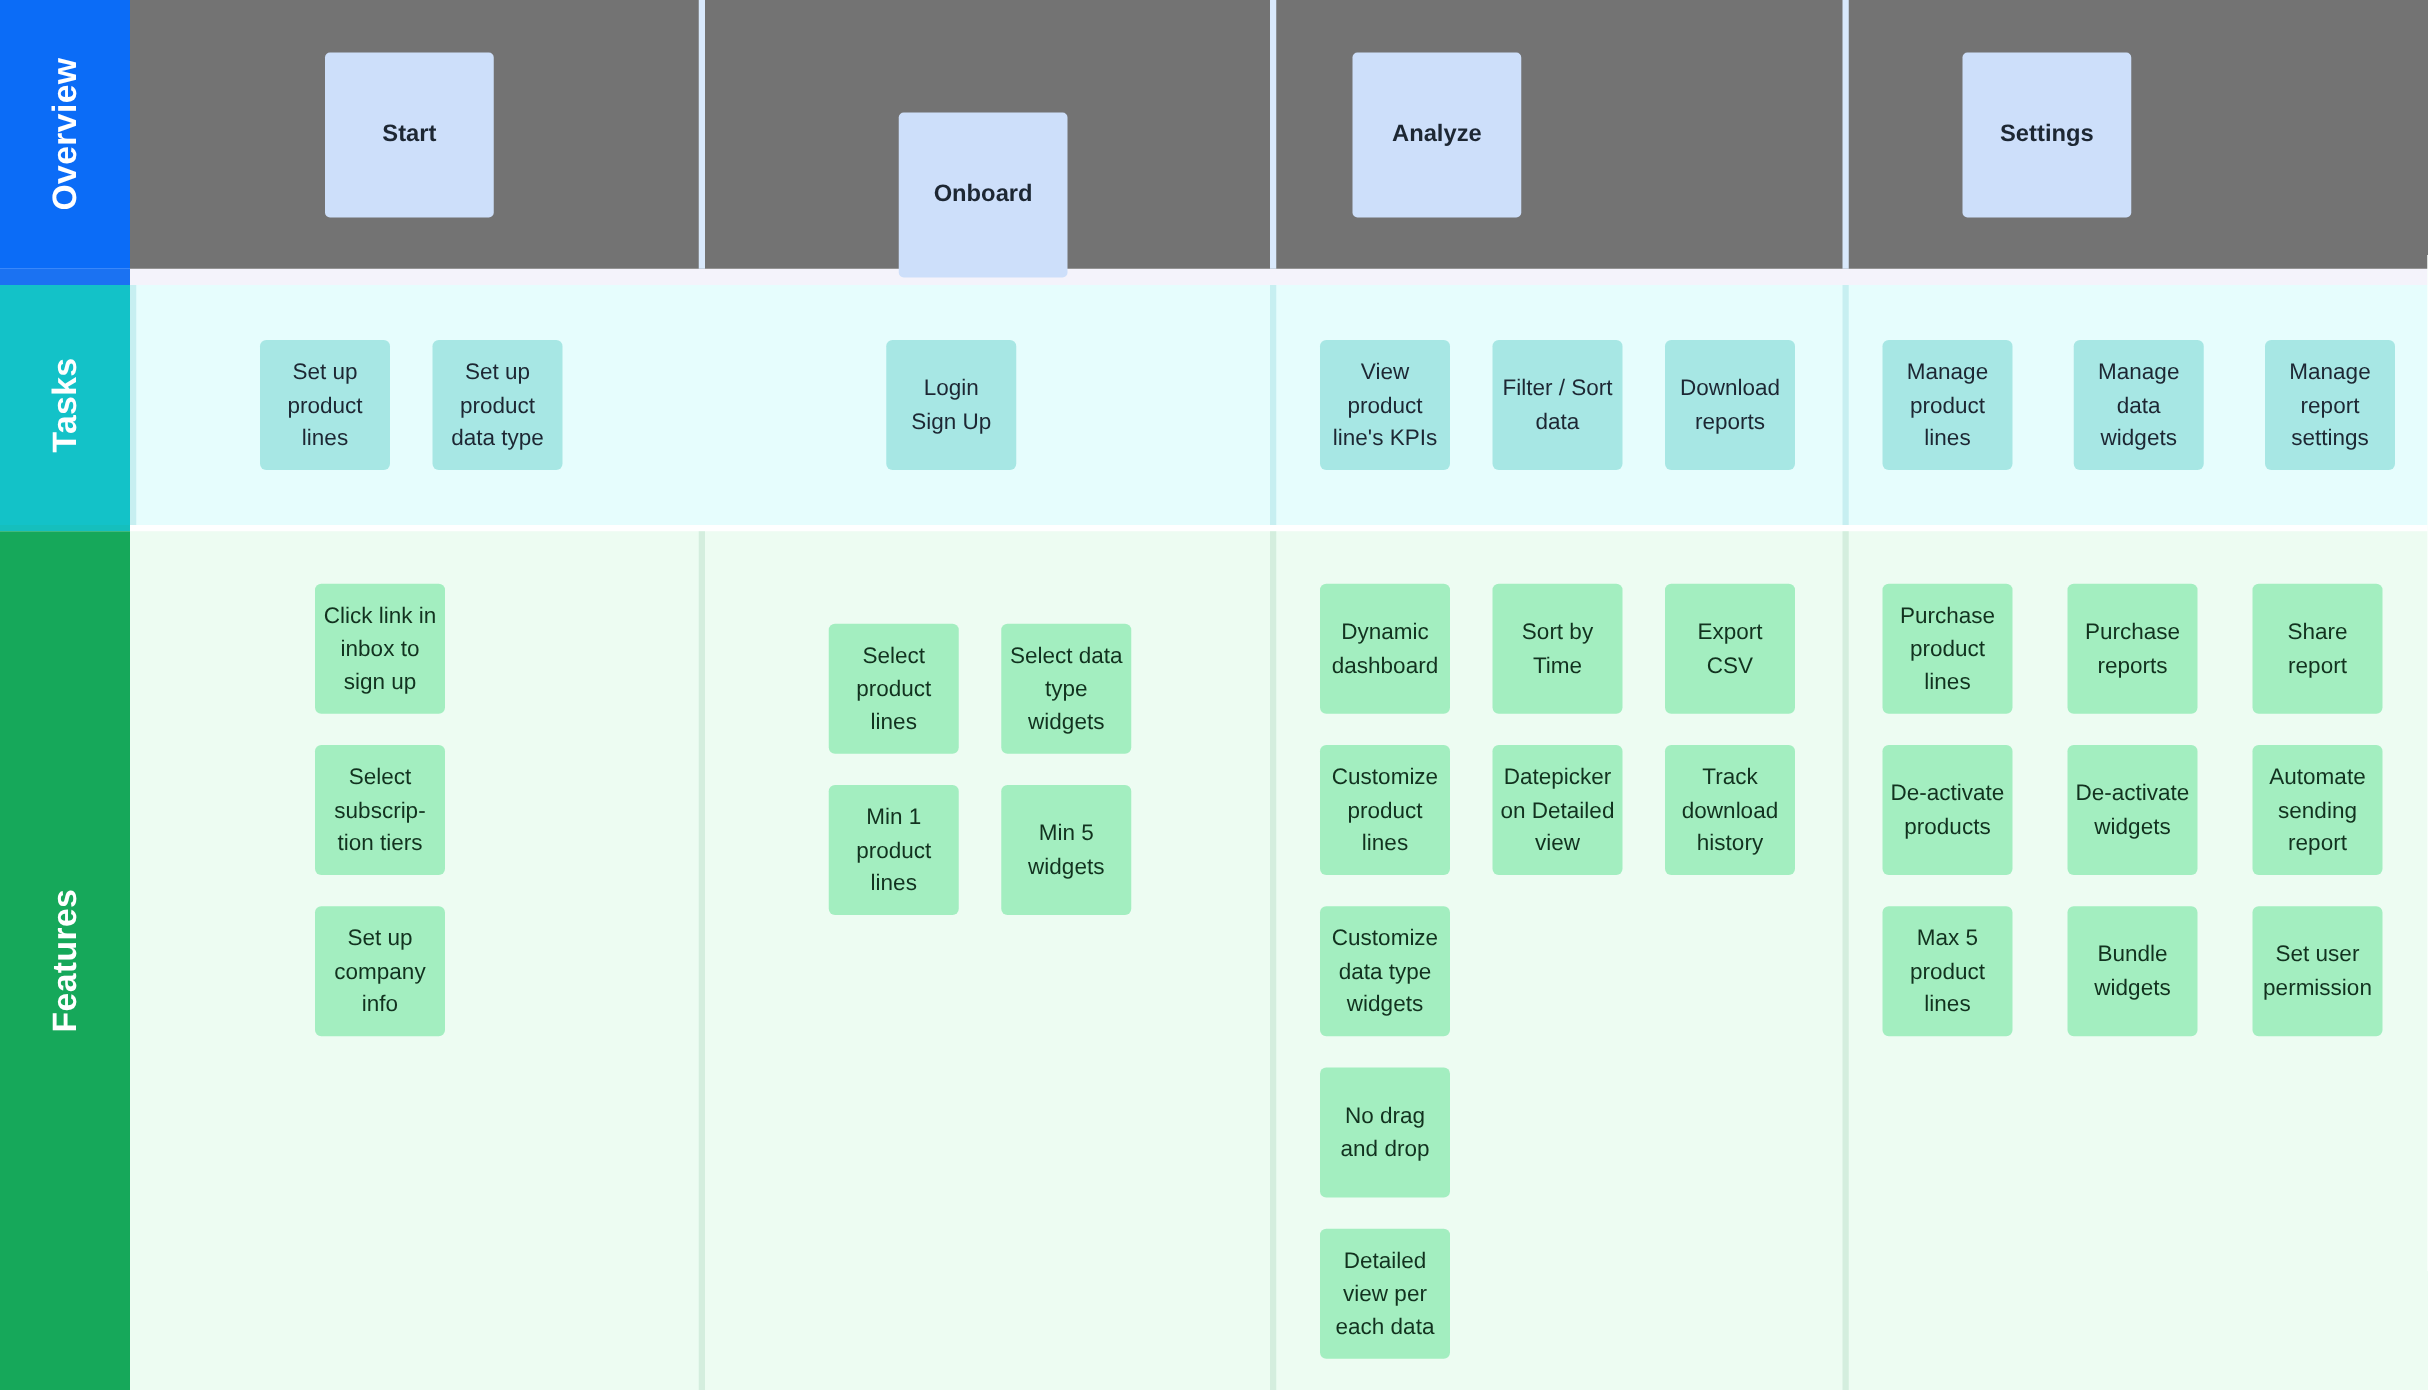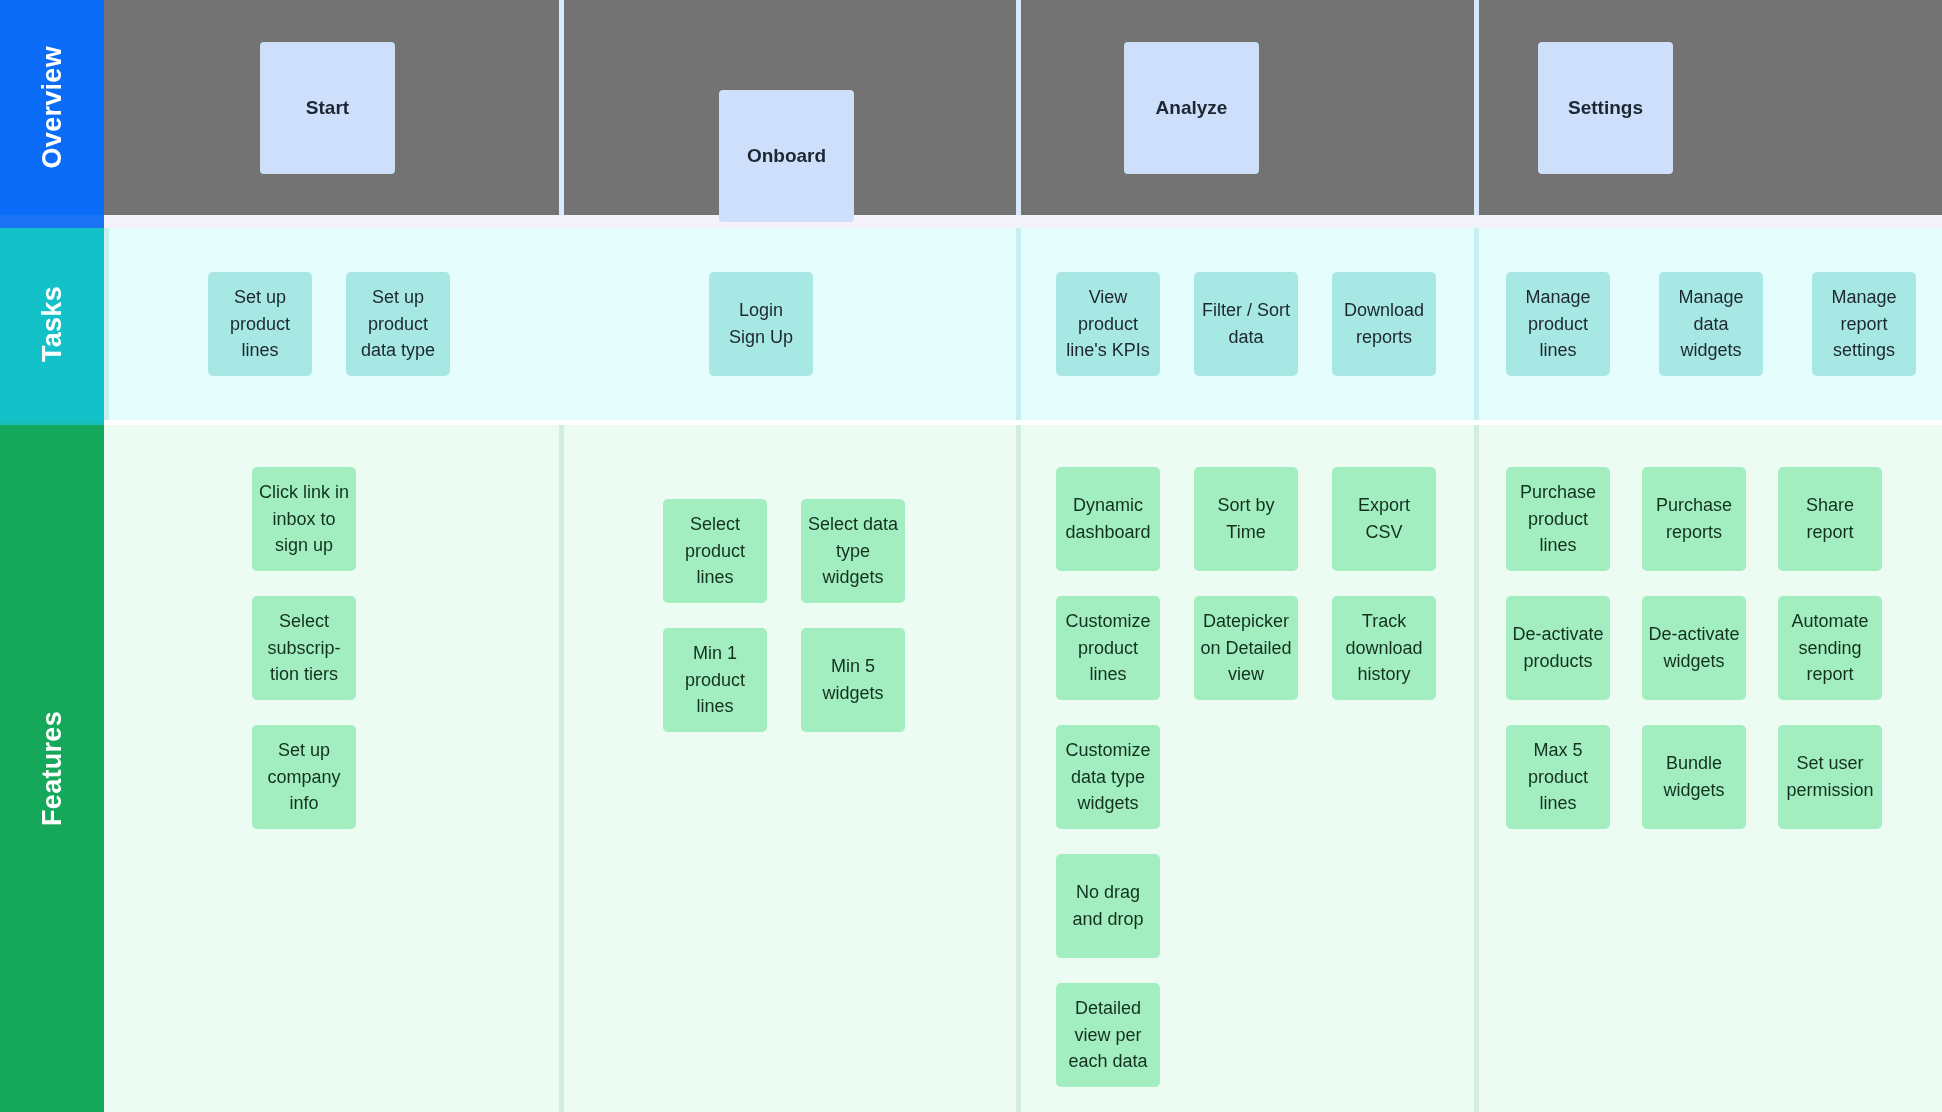--- a/index.html
+++ b/index.html
@@ -94,22 +94,22 @@
   .lane-features .divider { background: #d4eede; }
 
   
   .hdr-wrap {
     display: flex;
     align-items: center;
     height: 215px;
     padding-left: 156px;
   }
   .col-1 .hdr-wrap { padding-left: 160px; margin-top: 48px; }
-  .col-2 .hdr-wrap { padding-left: 108px; }
-  .col-3 .hdr-wrap { padding-left: 64px; align-items: center; }
+  .col-2 .hdr-wrap { padding-left: 66px; }
+  .col-3 .hdr-wrap { padding-left: 96px; align-items: center; }
 
   .card-overview {
     width: 135px;
     height: 132px;
     background: #cddffa;
     border-radius: 4px;
     display: flex;
     align-items: center;
     justify-content: center;
     text-align: center;
@@ -150,21 +150,21 @@
   
   .feat-wrap {
     display: flex;
     align-items: flex-start;
     gap: 33px;
     padding-top: 42px;
     padding-left: 148px;
   }
   .col-1 .feat-wrap { padding-left: 104px; gap: 34px; margin-top: 32px; }
   .col-2 .feat-wrap { padding-left: 40px; gap: 34px; }
-  .col-3 .feat-wrap { padding-left: 32px; gap: 32px; }
+  .col-3 .feat-wrap { padding-left: 32px; gap: 44px; }
 
   .feat-col {
     display: flex;
     flex-direction: column;
     gap: 25px;
   }
   .card-feature {
     width: 104px;
     min-height: 104px;
     background: #a3eec0;

